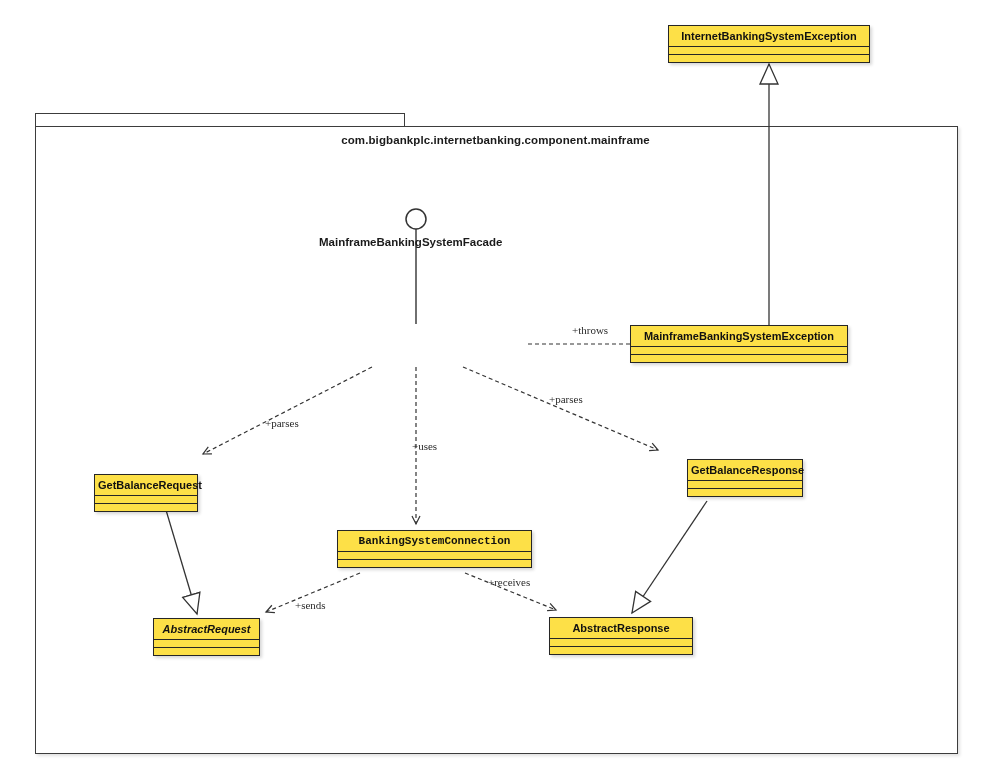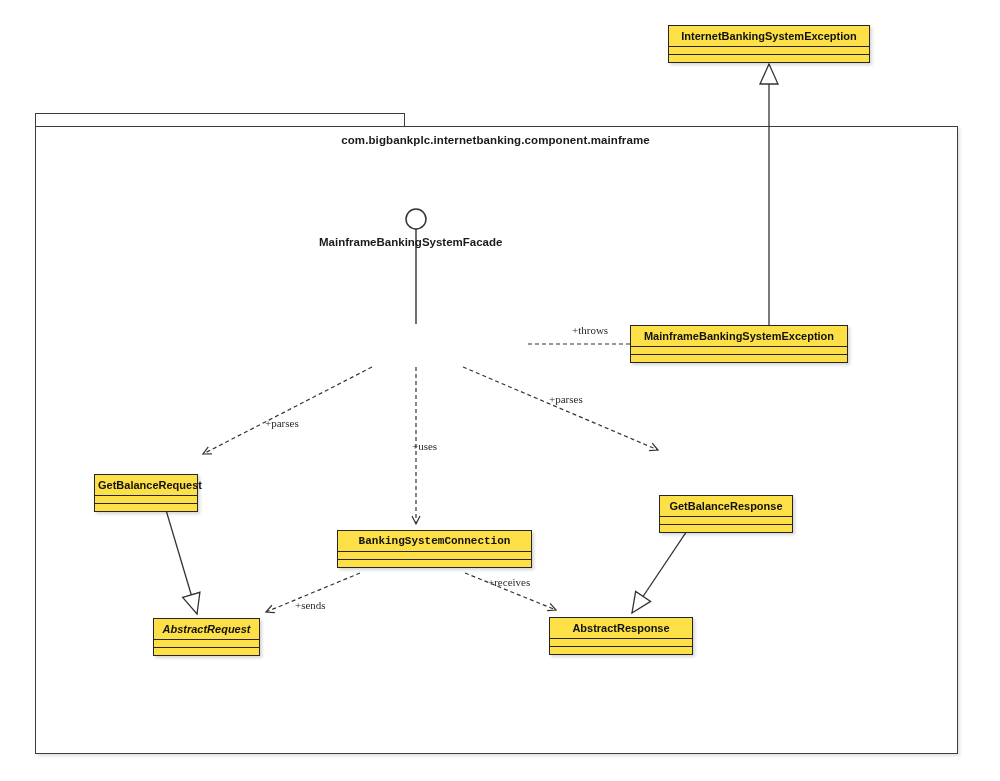--- a/index.html
+++ b/index.html
@@ -95,21 +95,21 @@
     <div class="cmp"></div>
   </div>
 
 
   <div class="uml-class" style="left:94px;top:474px;width:104px;">
     <div class="name">GetBalanceRequest</div>
     <div class="cmp"></div>
     <div class="cmp"></div>
   </div>
 
-  <div class="uml-class" style="left:659px;top:459px;width:134px;margin-top:36px;">
+  <div class="uml-class" style="left:687px;top:459px;width:116px;">
     <div class="name">GetBalanceResponse</div>
     <div class="cmp"></div>
     <div class="cmp"></div>
   </div>
 
   <div class="uml-class" style="left:337px;top:530px;width:195px;font-family:Liberation Mono, monospace;">
     <div class="name">BankingSystemConnection</div>
     <div class="cmp"></div>
     <div class="cmp"></div>
   </div>

